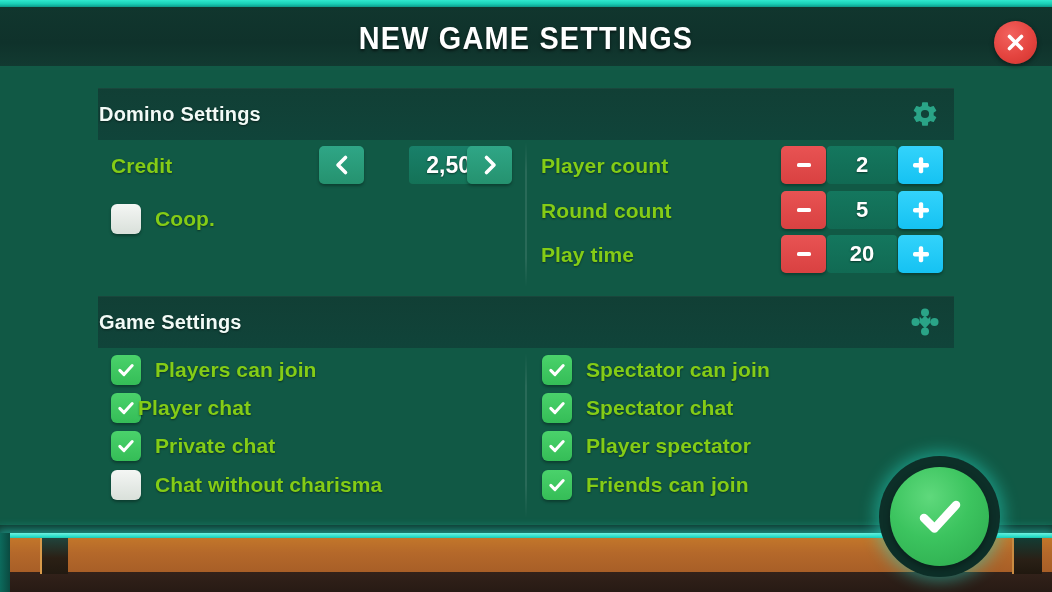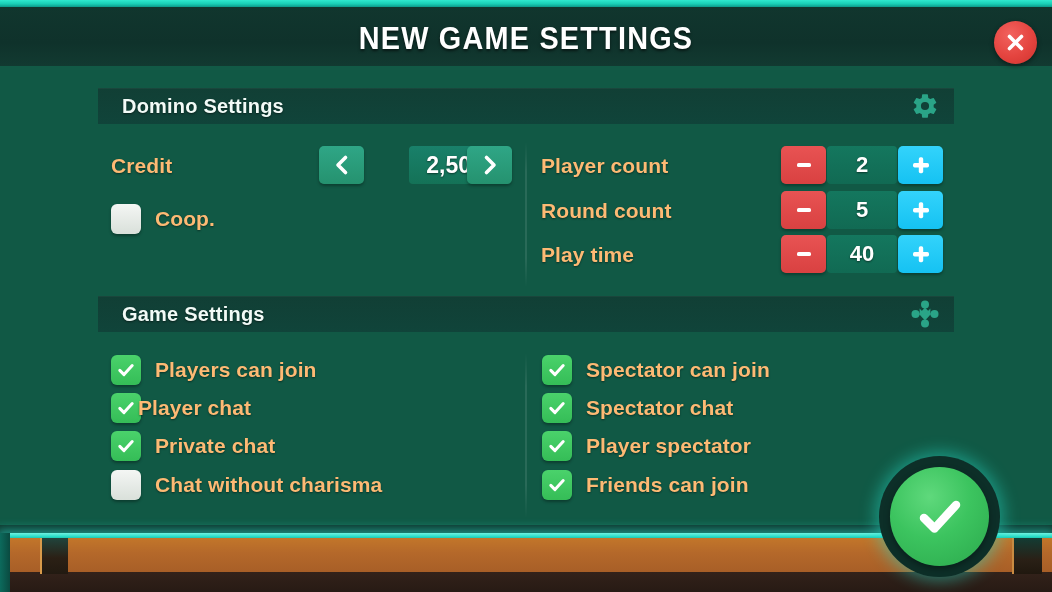--- a/index.html
+++ b/index.html
@@ -51,38 +51,38 @@
   .close-button svg { display:block; }
 
   
   .body {
     position:absolute; top:70px; left:0; width:1052px; height:455px;
     background:#115945;
   }
 
   
   .section-bar {
-    position:absolute; left:98px; width:856px; height:36px;
+    position:absolute; left:98px; width:856px; height:52px;
     background:linear-gradient(180deg,#113f35 0%,#10443a 100%);
     display:flex; align-items:center;
-    padding:0 14px 0 24px;
+    padding:0 14px 0 1px;
     box-shadow:0 1px 0 rgba(255,255,255,.04) inset;
   }
   .section-title {
     color:#f2fbf7; font-size:20px; font-weight:bold;
     letter-spacing:.2px;
     text-shadow:0 1px 2px rgba(0,0,0,.5);
     flex:1;
   }
   .section-icon { width:30px; height:30px; display:flex; align-items:center; justify-content:center; }
 
   
   .row-label {
     position:absolute;
-    color:#fdba74; font-size:21px; font-weight:bold;
+    color:#84cc16; font-size:21px; font-weight:bold;
     letter-spacing:.1px;
     text-shadow:0 1px 2px rgba(0,0,0,.45);
     white-space:nowrap;
   }
 
   
   .col-divider {
     position:absolute; width:2px;
     background:linear-gradient(180deg,rgba(255,255,255,0) 0%,rgba(255,255,255,.10) 20%,rgba(255,255,255,.10) 80%,rgba(255,255,255,0) 100%);
   }
@@ -258,21 +258,21 @@
         <rect x="9.8" y="4.2" width="4.4" height="16" rx="1.7" fill="#ffffff"></rect>
       </svg>
     </div>
 
     <div class="row-label" style="left:541px; top:173px;">Play time</div>
     <div class="minus-btn" style="left:781px; top:165px;">
       <svg width="22" height="22" viewBox="0 0 22 22">
         <rect x="4" y="9" width="14" height="4" rx="1.6" fill="#ffffff"></rect>
       </svg>
     </div>
-    <div class="num-box" style="left:827px; top:165px;">40</div>
+    <div class="num-box" style="left:827px; top:165px;">20</div>
     <div class="plus-btn" style="left:898px; top:165px;">
       <svg width="24" height="24" viewBox="0 0 24 24">
         <rect x="4" y="10" width="16" height="4.4" rx="1.7" fill="#ffffff"></rect>
         <rect x="9.8" y="4.2" width="4.4" height="16" rx="1.7" fill="#ffffff"></rect>
       </svg>
     </div>
 
     <div class="section-bar" style="top:226px;">
       <div class="section-title">Game Settings</div>
       <div class="section-icon">

